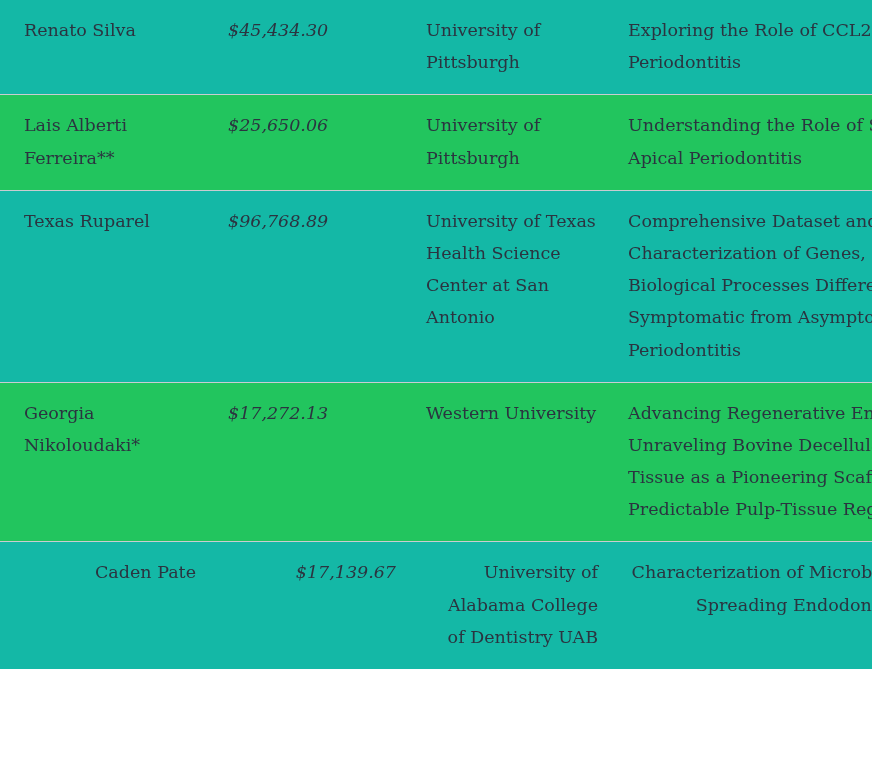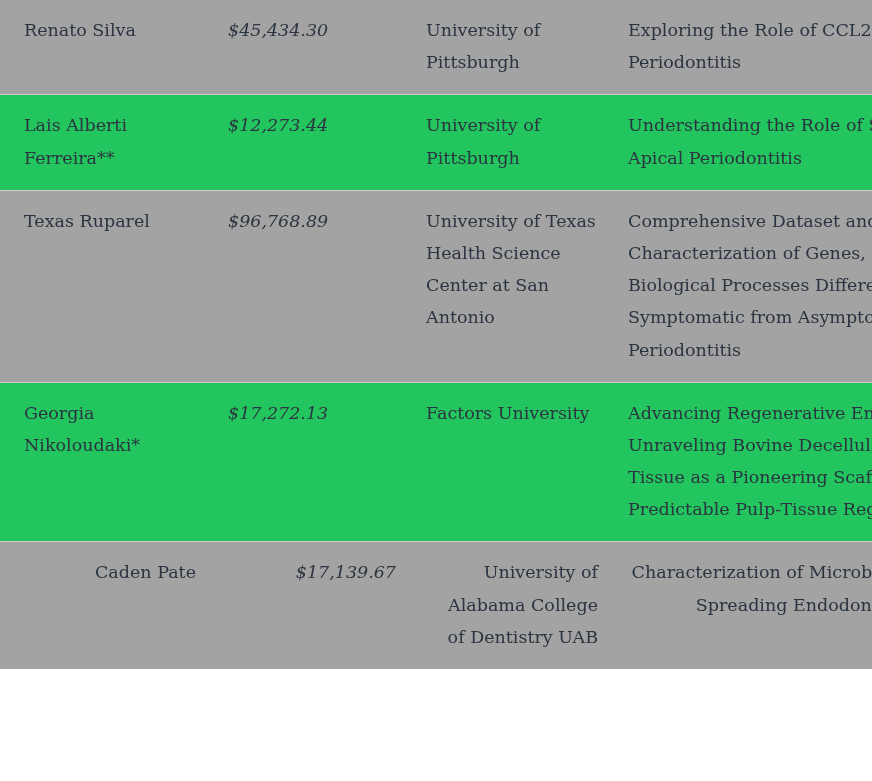--- a/index.html
+++ b/index.html
@@ -25,21 +25,21 @@
   .grant-table td {
     padding: 14px 14px 16px 24px;
     font-size: 17.5px;
     line-height: 1.84;
     color: #2b3440;
     border-bottom: 1px solid #c9ccd1;
     vertical-align: top;
     word-wrap: break-word;
   }
   .grant-table tr.row-alt td {
-    background: #a3a3a3;
+    background: #14b8a6;
     margin-top: 16px;
   }
   .grant-table tr.row-plain td {
     background: #22c55e;
   }
   .col-name   { width: 172px; }
   .col-amount { width: 168px; padding-left: 18px !important; font-style: italic; }
   .col-inst   { width: 172px; padding-left: 16px !important; }
   .col-title  { width: 360px; padding-left: 16px !important; padding-right: 22px !important; }
   .grant-table tr:last-child td {
@@ -53,34 +53,34 @@
 <table class="grant-table">
   <tbody>
     <tr class="row-alt">
       <td class="col-name">Renato Silva</td>
       <td class="col-amount">$45,434.30</td>
       <td class="col-inst">University of Pittsburgh</td>
       <td class="col-title">Exploring the Role of CCL2 in Apical Periodontitis</td>
     </tr>
     <tr class="row-plain">
       <td class="col-name">Lais Alberti Ferreira**</td>
-      <td class="col-amount">$12,273.44</td>
+      <td class="col-amount">$25,650.06</td>
       <td class="col-inst">University of Pittsburgh</td>
       <td class="col-title">Understanding the Role of SPP1 in Apical Periodontitis</td>
     </tr>
     <tr class="row-alt">
       <td class="col-name">Texas Ruparel</td>
       <td class="col-amount">$96,768.89</td>
       <td class="col-inst">University of Texas Health Science Center at San Antonio</td>
       <td class="col-title">Comprehensive Dataset and Characterization of Genes, Cells and Biological Processes Differentiating Symptomatic from Asymptomatic Apical Periodontitis</td>
     </tr>
     <tr class="row-plain">
       <td class="col-name">Georgia Nikoloudaki*</td>
       <td class="col-amount">$17,272.13</td>
-      <td class="col-inst">Factors University</td>
+      <td class="col-inst">Western University</td>
       <td class="col-title">Advancing Regenerative Endodontics: Unraveling Bovine Decellularized Pulp Tissue as a Pioneering Scaffold for Predictable Pulp-Tissue Regeneration</td>
     </tr>
     <tr class="row-alt">
       <td class="col-name">Caden Pate</td>
       <td class="col-amount">$17,139.67</td>
       <td class="col-inst">University of Alabama College of Dentistry UAB</td>
       <td class="col-title">Characterization of Microbial Factors in Spreading Endodontic Infections</td>
     </tr>
   </tbody>
 </table>

